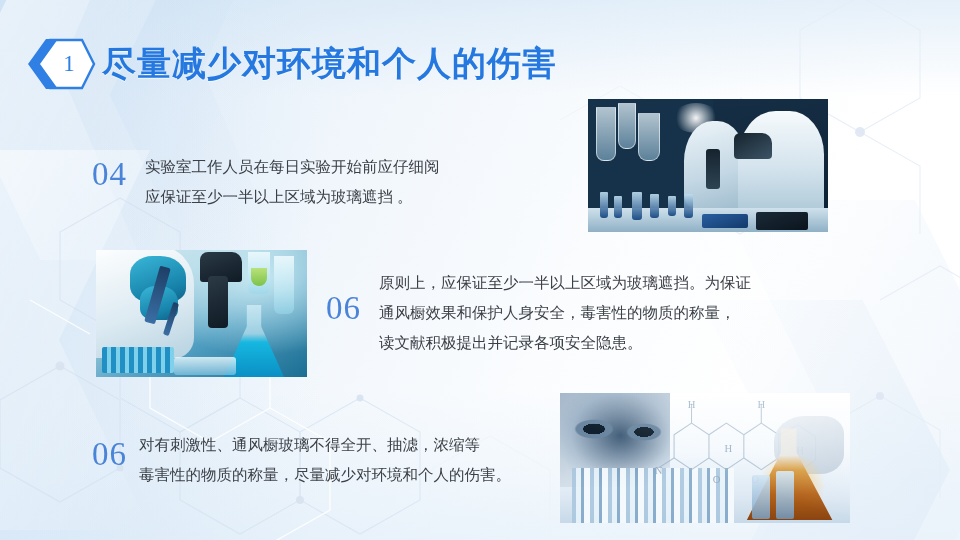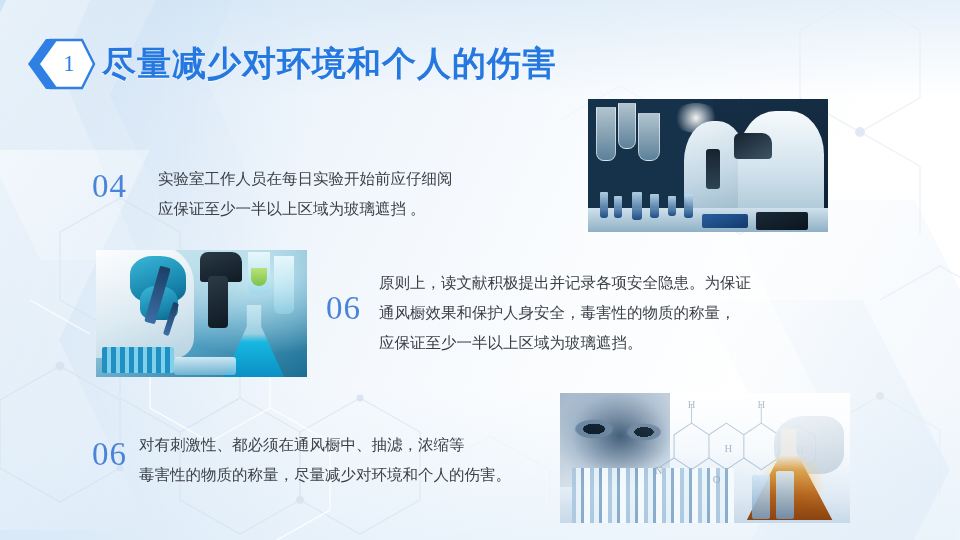--- a/index.html
+++ b/index.html
@@ -71,21 +71,21 @@
     font-family:"Liberation Serif","DejaVu Serif",serif;
     font-size:33px;color:#4a84d8;font-weight:400;line-height:1;
     flex:none;letter-spacing:1px;
   }
   .lines{display:flex;flex-direction:column;}
   .line{
     font-size:15.5px;color:#3b3f46;line-height:30px;white-space:nowrap;
     font-family:Liberation Serif, serif;
   }
 
-  #item04{left:92px;top:164px;gap:13px;}
+  #item04{left:92px;top:152px;}
   #item04 .num{margin-top:6px;margin-right:18px;}
   #item05{left:326px;top:268px;}
   #item05 .num{margin-top:24px;margin-right:18px;}
   #item05 .line{text-align:left;}
   #item06{left:92px;top:430px;}
   #item06 .num{margin-top:8px;margin-right:12px;}
 
   
   .photo{position:absolute;overflow:hidden;background:#16324a;}
   .photo .px{position:absolute;}
@@ -287,27 +287,27 @@
     <div class="num">04</div>
     <div class="lines">
       <div class="line">实验室工作人员在每日实验开始前应仔细阅</div>
       <div class="line">应保证至少一半以上区域为玻璃遮挡 。</div>
     </div>
   </div>
 
   <div class="item" id="item05">
     <div class="num">06</div>
     <div class="lines">
-      <div class="line">原则上，读文献积极提出并记录各项安全隐患。为保证</div>
+      <div class="line">原则上，应保证至少一半以上区域为玻璃遮挡。为保证</div>
       <div class="line">通风橱效果和保护人身安全，毒害性的物质的称量，</div>
-      <div class="line">应保证至少一半以上区域为玻璃遮挡。</div>
+      <div class="line">读文献积极提出并记录各项安全隐患。</div>
     </div>
   </div>
 
   <div class="item" id="item06">
     <div class="num">06</div>
     <div class="lines">
-      <div class="line">对有刺激性、都必须在通风橱中、抽滤，浓缩等</div>
+      <div class="line">对有刺激性、通风橱玻璃不得全开、抽滤，浓缩等</div>
       <div class="line">毒害性的物质的称量，尽量减少对环境和个人的伤害。</div>
     </div>
   </div>
 
 </div>
 
 </body></html>

